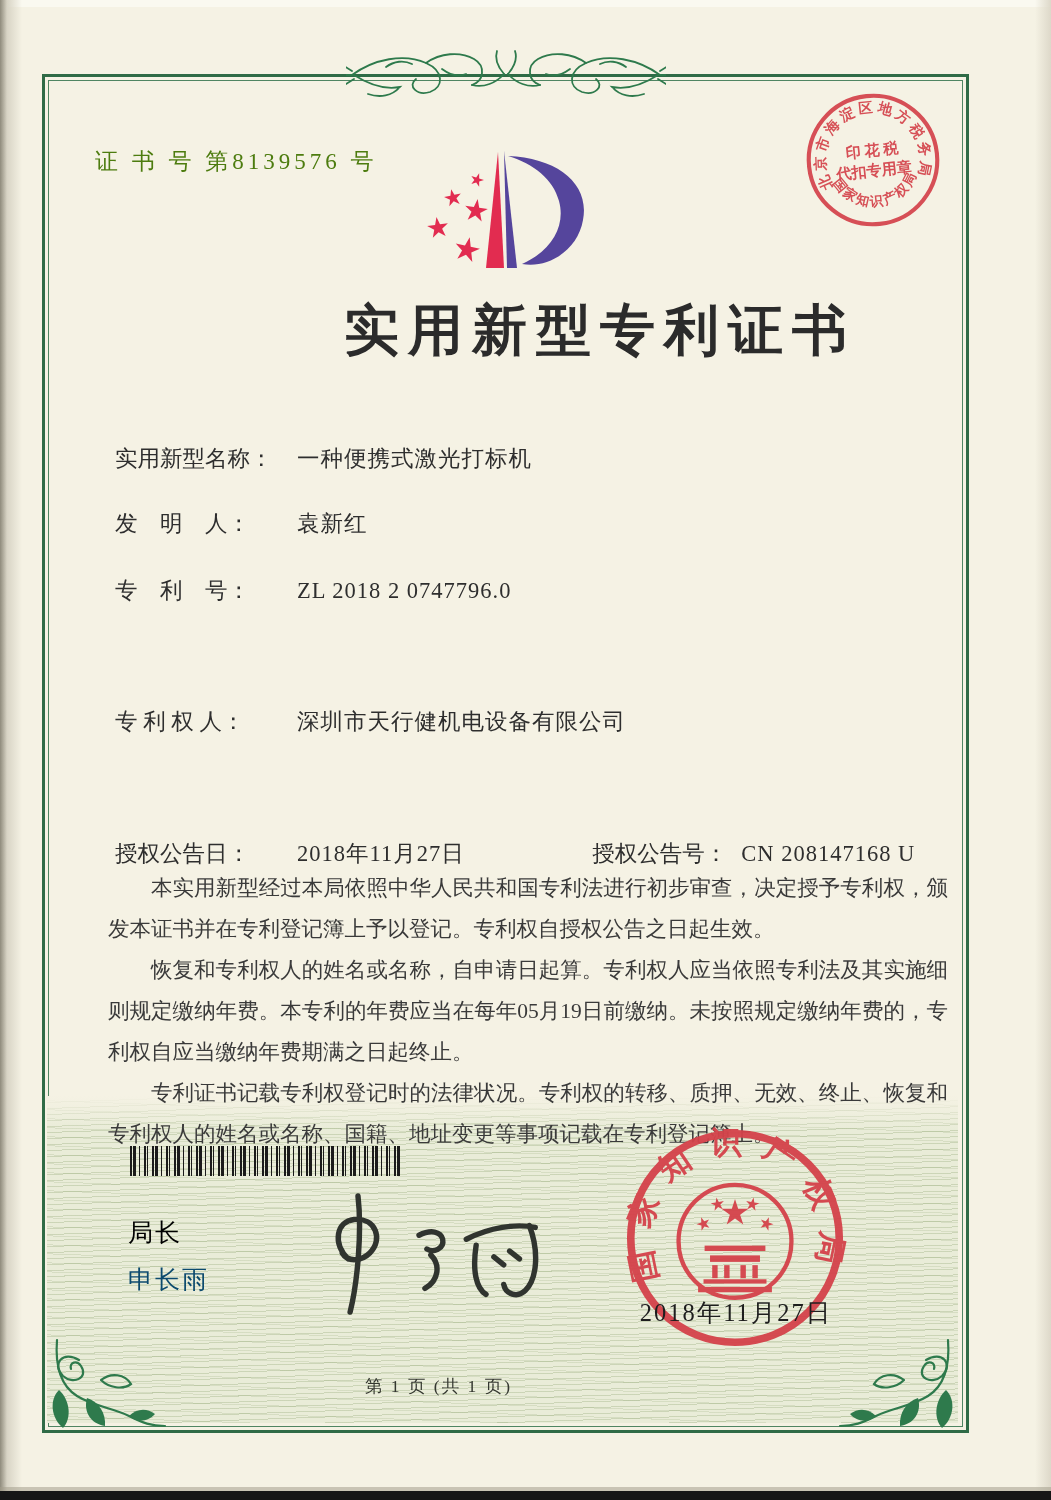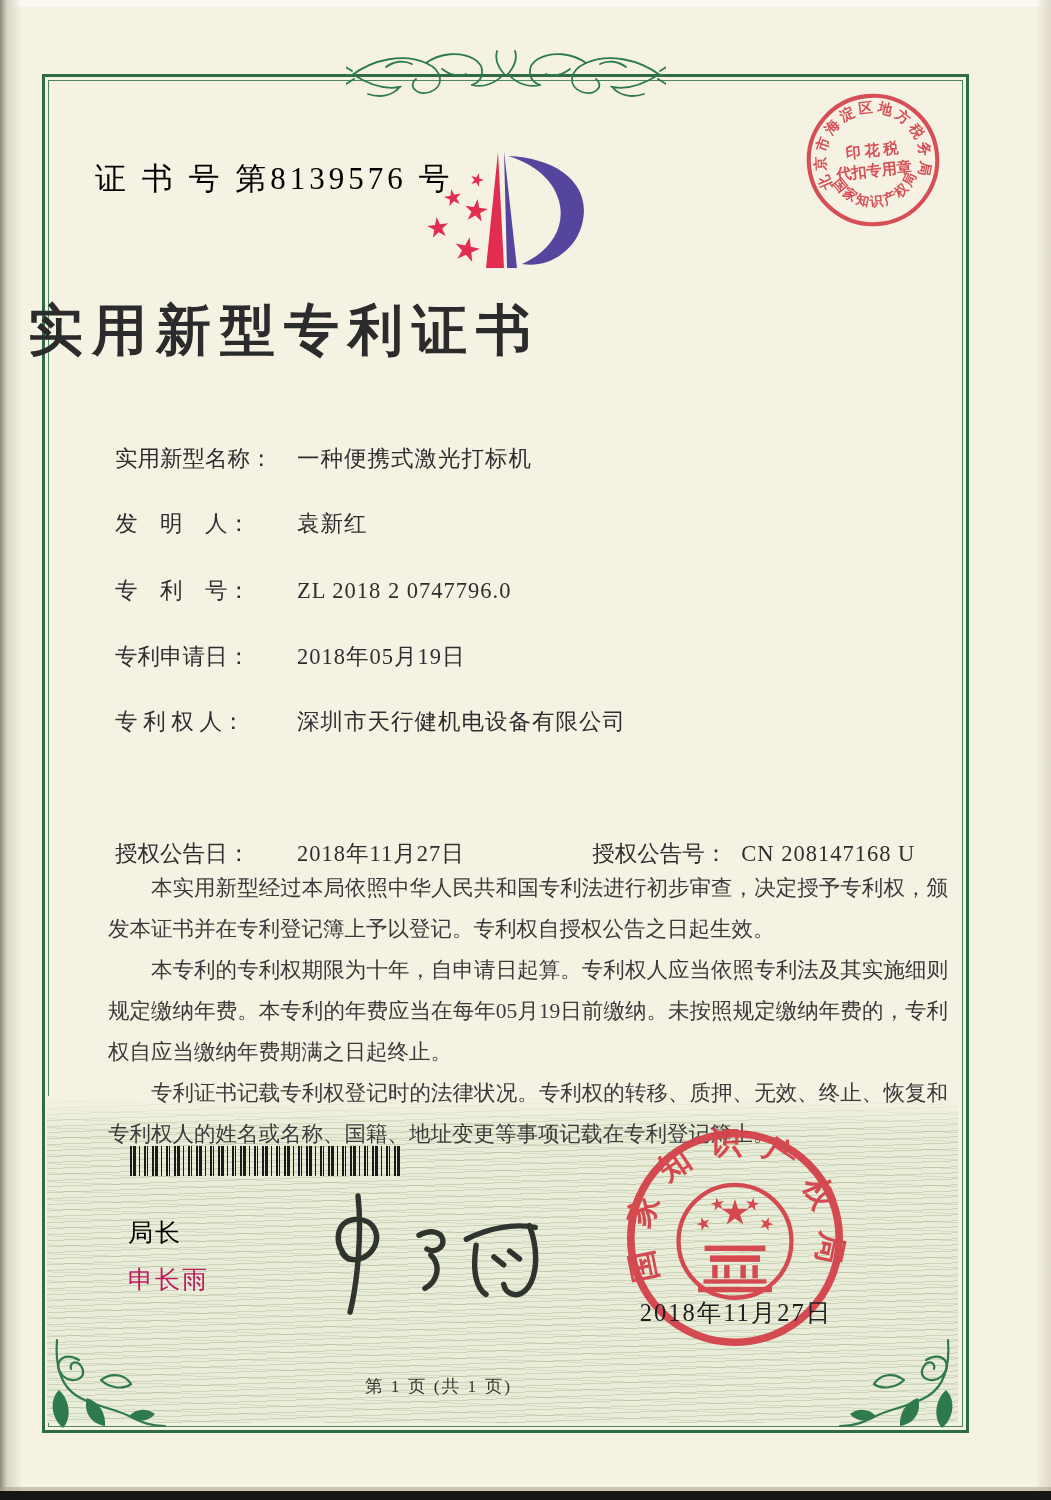--- a/index.html
+++ b/index.html
@@ -21,27 +21,27 @@
 
   
   .green-section{position:absolute;left:47px;top:1096px;width:911px;height:327px;
     background-color:#e9ecd8;
     background-image:
       repeating-linear-gradient(178deg, rgba(127,152,96,.28) 0 1px, rgba(0,0,0,0) 1px 6px),
       repeating-linear-gradient(182deg, rgba(127,152,96,.18) 0 1px, rgba(0,0,0,0) 1px 9px);}
   .green-section::before{content:"";position:absolute;left:0;top:0;width:100%;height:34px;
     background:linear-gradient(180deg,#f5f2e4 0,rgba(245,242,228,0) 100%);}
 
-  .cert-no{position:absolute;left:95px;top:146px;font-size:31px;letter-spacing:4px;color:#000000;margin-top:12px;}
+  .cert-no{position:absolute;left:95px;top:146px;font-size:23px;letter-spacing:4px;color:#4d7c0f;}
 
   .logo{position:absolute;left:420px;top:140px;width:185px;height:145px;}
 
   .tax-stamp{position:absolute;left:795px;top:82px;width:156px;height:156px;transform:rotate(-6deg);opacity:.92;}
 
-  .doc-title{position:absolute;left:28px;top:294px;width:810px;text-align:left;
+  .doc-title{position:absolute;left:46px;top:294px;width:810px;text-align:right;
     font-size:55px;font-weight:700;letter-spacing:9px;color:#2b2b2b;}
 
   .field-row{position:absolute;left:115px;width:830px;font-size:22.5px;color:#2e2e2e;white-space:nowrap;}
   .field-row .lbl{display:inline-block;min-width:168px;}
   .field-row .val{margin-left:14px;letter-spacing:1px;}
   .addr-line2{margin-left:196px;margin-top:9px;letter-spacing:1px;}
   .grant-left{display:inline-block;}
   .grant-right{display:inline-block;margin-left:122px;}
 
   .body-text{position:absolute;left:108px;top:868px;width:840px;font-size:21.5px;line-height:41px;
@@ -50,21 +50,21 @@
 
   .barcode{position:absolute;left:130px;top:1146px;width:272px;height:30px;
     background:repeating-linear-gradient(90deg,
       #1b1b1b 0 2px, rgba(0,0,0,0) 2px 3px,
       #1b1b1b 3px 6px, rgba(0,0,0,0) 6px 9px,
       #1b1b1b 9px 10px, rgba(0,0,0,0) 10px 14px,
       #1b1b1b 14px 16px, rgba(0,0,0,0) 16px 17px,
       #1b1b1b 17px 18px, rgba(0,0,0,0) 18px 22px);}
 
   .director-title{position:absolute;left:128px;top:1216px;font-size:25px;color:#000000;letter-spacing:2px;}
-  .director-name{position:absolute;left:128px;top:1263px;font-size:25px;color:#be185d;letter-spacing:2px;}
+  .director-name{position:absolute;left:128px;top:1263px;font-size:25px;color:#0c4a6e;letter-spacing:2px;}
   .signature{position:absolute;left:292px;top:1188px;width:258px;height:130px;}
 
   .seal{position:absolute;left:621px;top:1124px;width:228px;height:228px;opacity:.95;}
   .seal-date{position:absolute;left:626px;top:1296px;width:220px;text-align:center;
     font-size:24.5px;color:#1e1e1e;letter-spacing:2px;white-space:nowrap;}
 
   .page-footer{position:absolute;left:42px;top:1374px;width:793px;text-align:center;
     font-size:17.5px;color:#33362f;letter-spacing:2px;}
 
   .ornament-top{position:absolute;left:346px;top:41px;width:320px;height:66px;}
@@ -142,38 +142,35 @@
 
   <div class="field-row" style="top:443px">
     <span class="lbl">实用新型名称：</span><span class="val">一种便携式激光打标机</span>
   </div>
   <div class="field-row" style="top:508px">
     <span class="lbl">发　明　人：</span><span class="val">袁新红</span>
   </div>
   <div class="field-row" style="top:575px">
     <span class="lbl">专　利　号：</span><span class="val">ZL 2018 2 0747796.0</span>
   </div>
-  <div class="field-row" style="top:641px">
-    <span class="lbl">专利申请日：</span><span class="val">2018年05月19日</span>
-  </div>
   <div class="field-row" style="top:706px">
     <span class="lbl">专 利 权 人：</span><span class="val">深圳市天行健机电设备有限公司</span>
   </div>
   <div class="field-row" style="top:838px">
     <span class="grant-left">
       <span class="lbl">授权公告日：</span><span class="val">2018年11月27日</span>
     </span>
     <span class="grant-right">
       <span>授权公告号：</span><span class="val">CN 208147168 U</span>
     </span>
   </div>
 
   <div class="body-text">
     <p>本实用新型经过本局依照中华人民共和国专利法进行初步审查，决定授予专利权，颁发本证书并在专利登记簿上予以登记。专利权自授权公告之日起生效。</p>
-    <p>本专利的专利权期限为十年，自申请日起算。专利权人应当依照专利法及其实施细则规定缴纳年费。本专利的年费应当在每年05月19日前缴纳。未按照规定缴纳年费的，专利权自应当缴纳年费期满之日起终止。</p>
+    <p>恢复和专利权人的姓名或名称，自申请日起算。专利权人应当依照专利法及其实施细则规定缴纳年费。本专利的年费应当在每年05月19日前缴纳。未按照规定缴纳年费的，专利权自应当缴纳年费期满之日起终止。</p>
     <p>专利证书记载专利权登记时的法律状况。专利权的转移、质押、无效、终止、恢复和专利权人的姓名或名称、国籍、地址变更等事项记载在专利登记簿上。</p>
   </div>
 
   <div class="barcode"></div>
 
   <div class="director-title">局长</div>
   <div class="director-name">申长雨</div>
 
   <svg class="signature" viewBox="0 0 260 132">
     <g stroke="#30342f" stroke-width="5.5" fill="none" stroke-linecap="round" stroke-linejoin="round">

